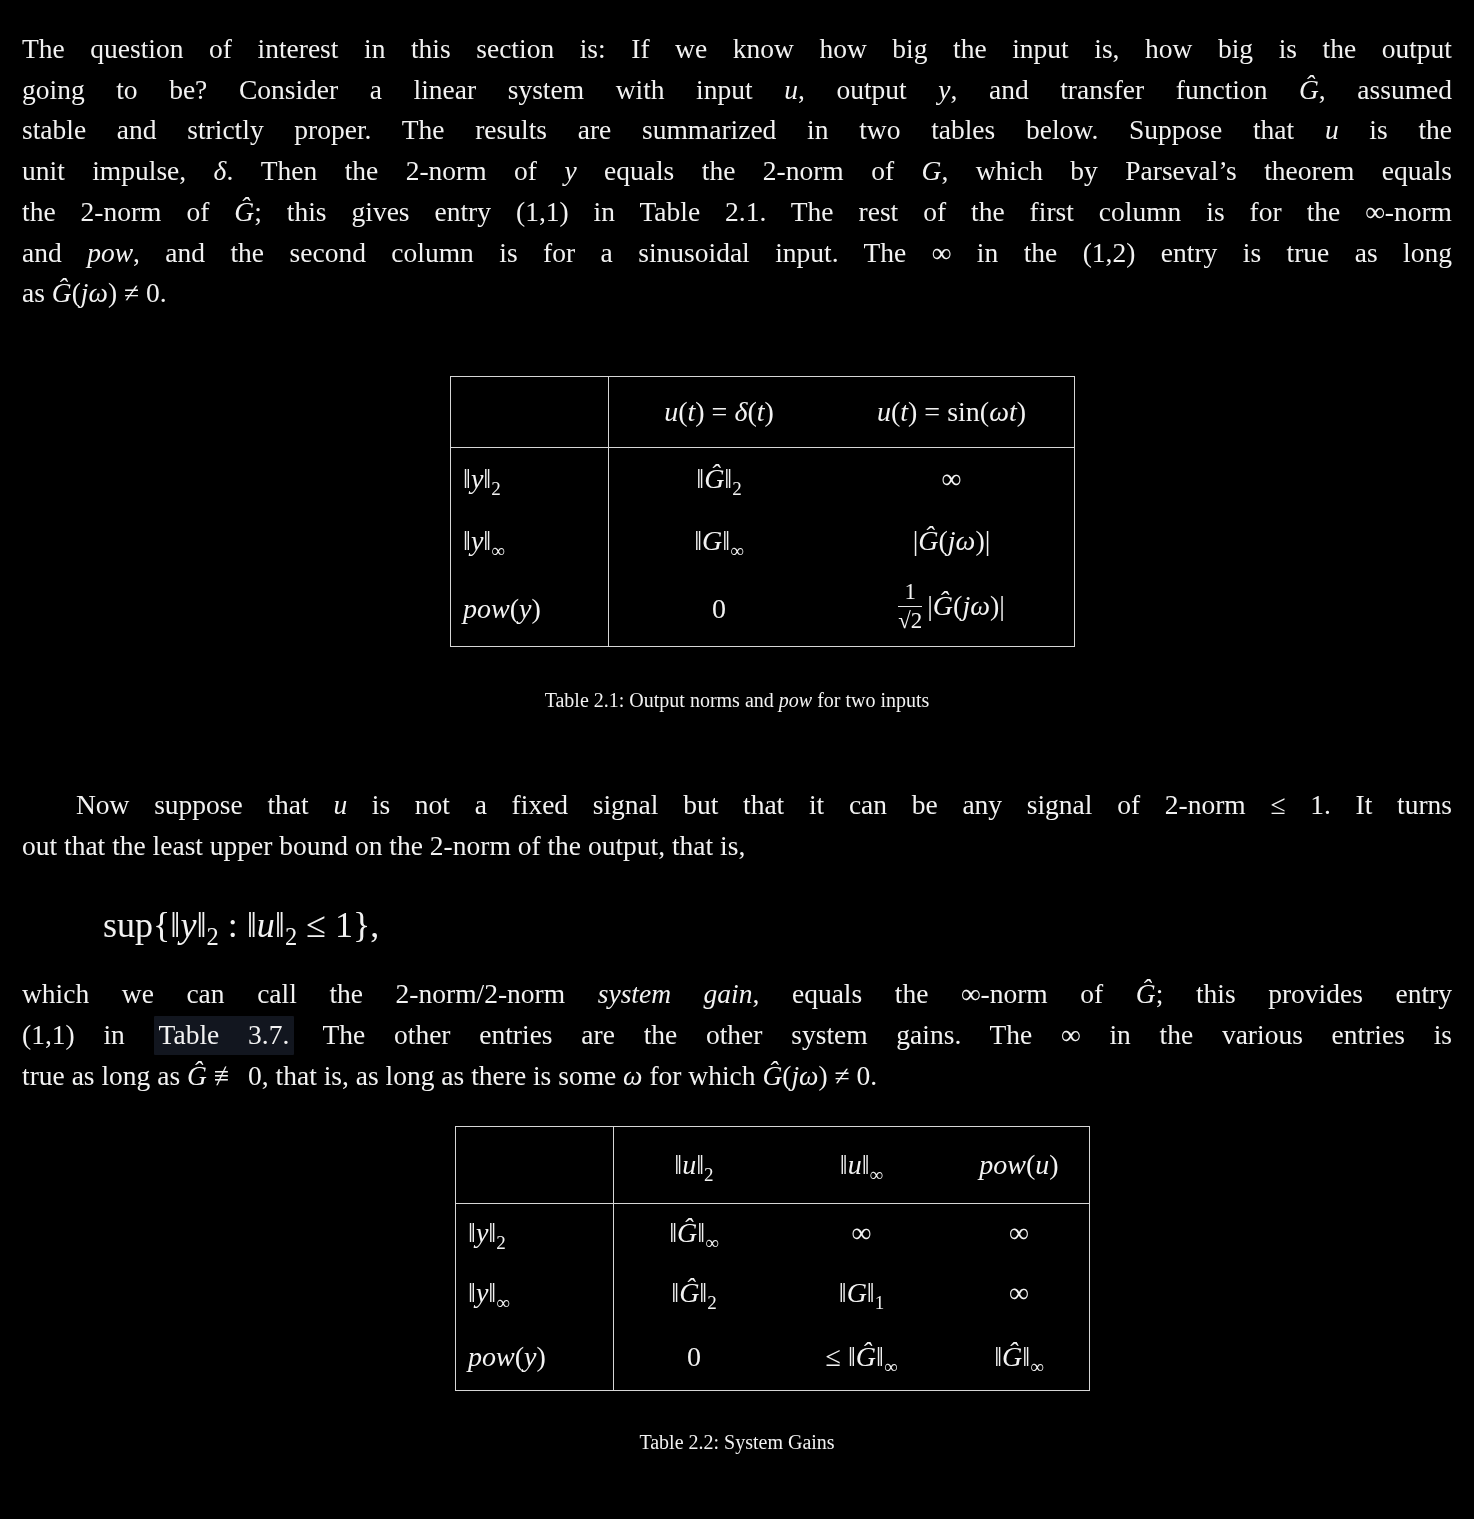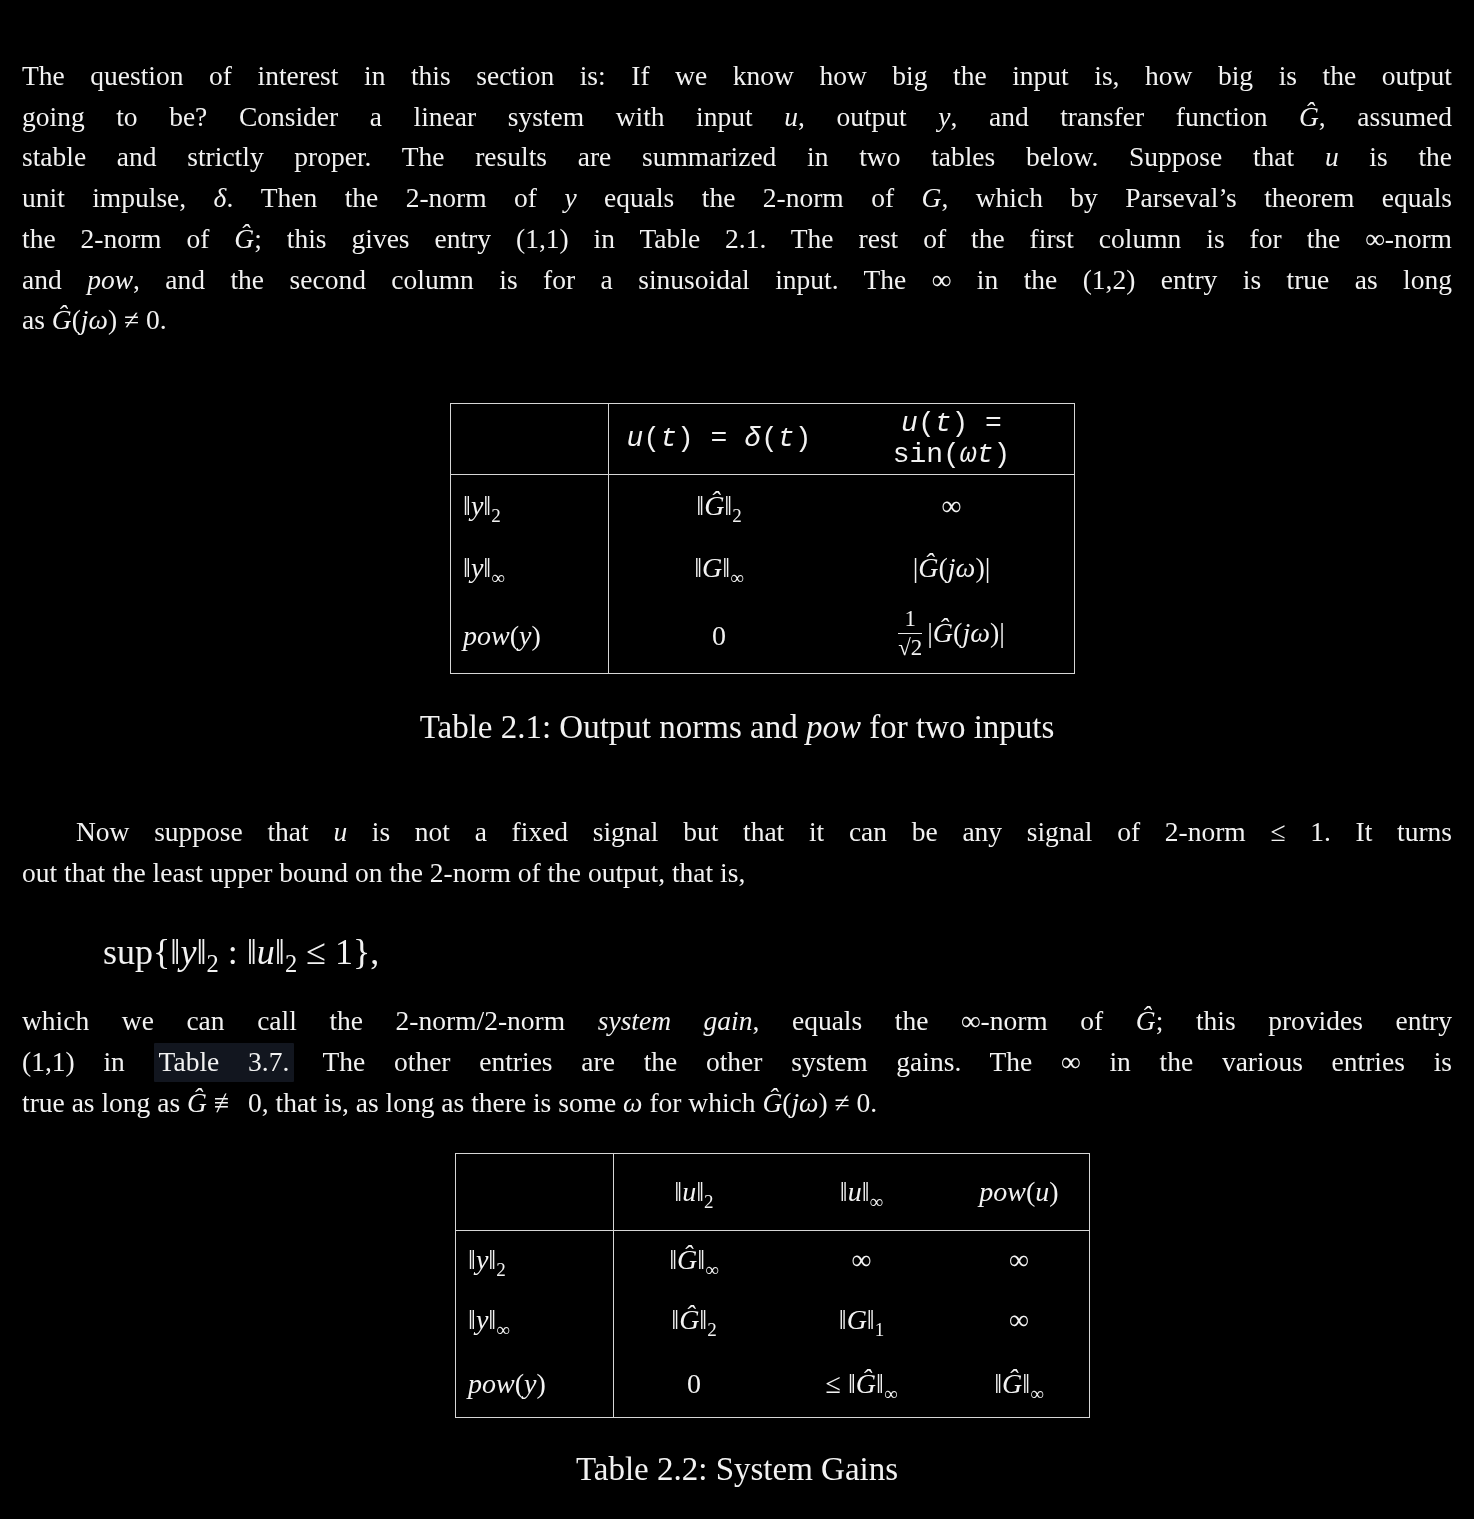--- a/index.html
+++ b/index.html
@@ -17,21 +17,21 @@
 
   
   .para{margin:0;}
   .pline{
     font-size:27.5px;line-height:40.7px;
     text-align:justify;text-align-last:justify;
     white-space:normal;
   }
   .pline.last{text-align-last:left;}
   .pline.indent{text-indent:54px;}
-  .p1{margin-top:56px;}
+  .p1{margin-top:29px;}
   .p2{margin-top:68px;}
   .p3{margin-top:26px;}
   i{font-style:italic;}
   sub{font-size:0.68em;line-height:0;}
 
   
   .equation{
     margin-top:36px;margin-left:81px;
     font-size:36px;line-height:46px;
   }
@@ -49,38 +49,38 @@
     font-weight:normal;
     vertical-align:middle;
     padding:0 10px;
   }
   .tbl .lab{text-align:left;padding-left:12px;}
   .tbl .c{text-align:center;}
   .t1{margin-left:428px;margin-top:62px;border:1.5px solid #d6d6d6;}
   .t2{margin-left:433px;margin-top:30px;border:1.5px solid #d6d6d6;}
   .tbl thead th{border-bottom:1.5px solid #d6d6d6;}
   .tbl .lab,.tbl thead th:first-child{border-right:1.5px solid #d6d6d6;}
-  .t1 thead th{height:70px;font-family:Liberation Mono, monospace;}
+  .t1 thead th{height:70px;}
   .t1 tbody tr:nth-child(1) td{height:62px;}
   .t1 tbody tr:nth-child(2) td{height:62px;}
   .t1 tbody tr:nth-child(3) td{height:74px;}
   .t1 td:nth-child(1){width:135px;}
   .t1 td:nth-child(2),.t1 th:nth-child(2){width:200px;}
   .t1 td:nth-child(3),.t1 th:nth-child(3){width:225px;}
   .t2 thead th{height:76px;}
   .t2 tbody tr:nth-child(1) td{height:58px;}
   .t2 tbody tr:nth-child(2) td{height:62px;}
   .t2 tbody tr:nth-child(3) td{height:66px;}
   .t2 td:nth-child(1){width:135px;}
   .t2 td:nth-child(2),.t2 th:nth-child(2){width:140px;}
   .t2 td:nth-child(3),.t2 th:nth-child(3){width:155px;}
   .t2 td:nth-child(4),.t2 th:nth-child(4){width:120px;}
 
   .caption{
-    text-align:center;font-size:33px;line-height:34px;
+    text-align:center;font-size:20px;line-height:34px;
     margin-top:36px;
   }
   .cap2{margin-top:34px;}
 
   
   .f{display:inline-block;vertical-align:middle;text-align:center;font-size:0.82em;margin-right:5px;position:relative;top:-2px;}
   .fn{display:block;border-bottom:1.5px solid #e9e9e9;padding:0 3px 1px 3px;line-height:1.15;}
   .fd{display:block;line-height:1.15;padding-top:1px;}
 </style>
 </head>

